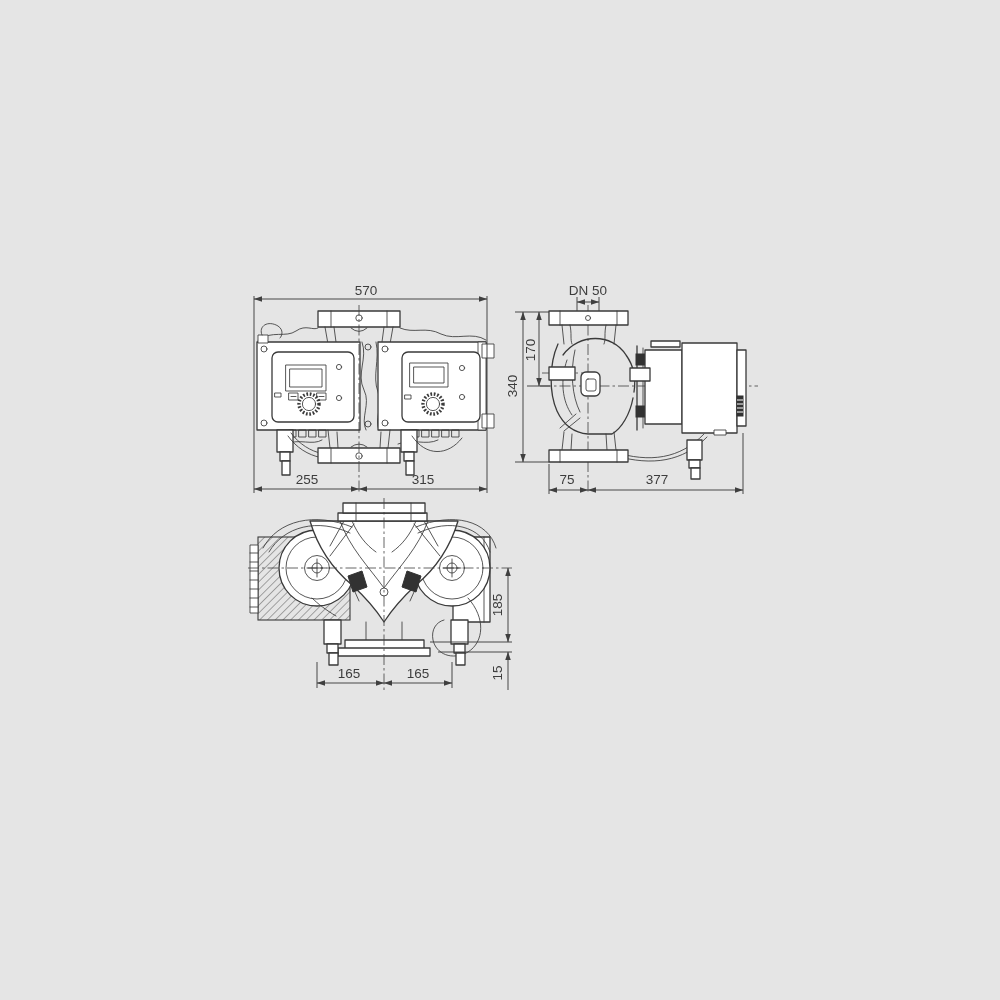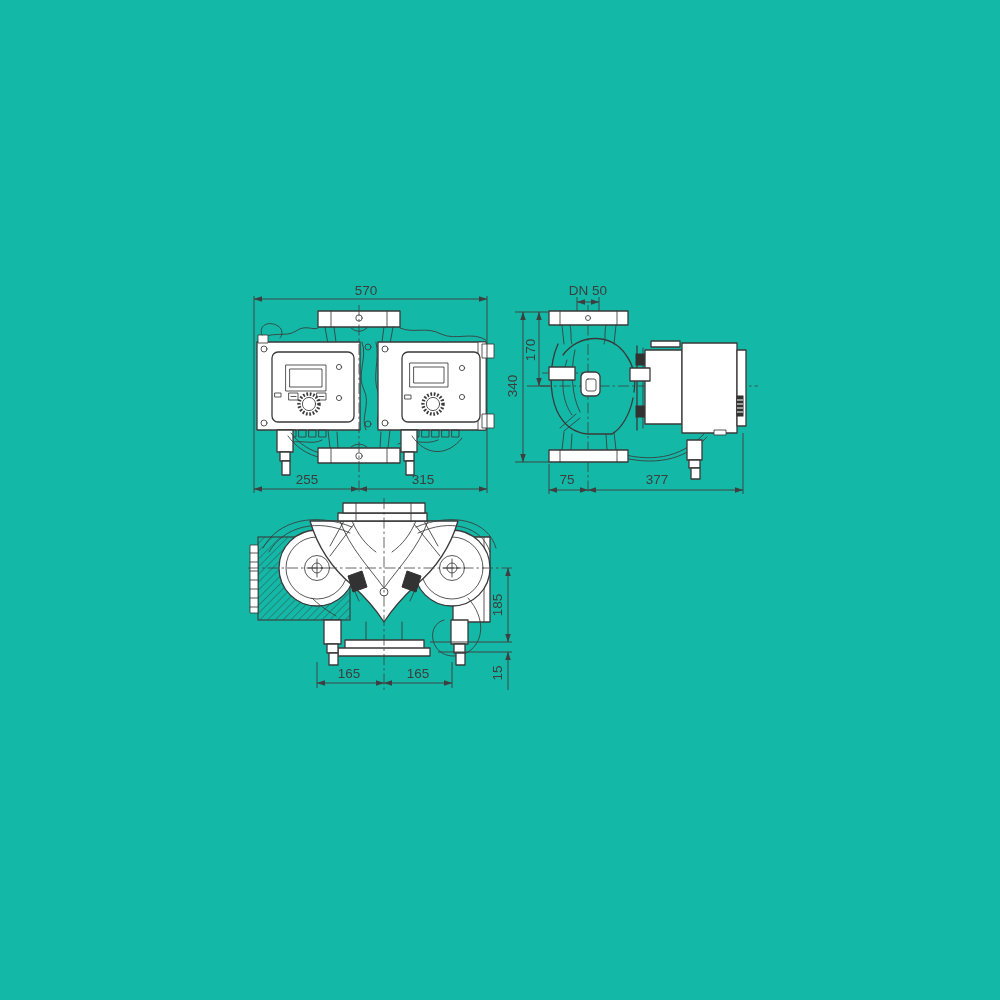--- a/index.html
+++ b/index.html
@@ -1,16 +1,16 @@
 <!DOCTYPE html>
 <html><head>
 <meta charset="utf-8">
 <style>
   html,body{margin:0;padding:0;background:#fff;}
-  .stage{position:relative;width:1000px;height:1000px;background:#14b8a6;overflow:hidden;
+  .stage{position:relative;width:1000px;height:1000px;background:#e5e5e5;overflow:hidden;
          font-family:"Liberation Sans",sans-serif;}
   svg{position:absolute;left:0;top:0;}
   
   .o  {fill:none;stroke:#3a3a3a;stroke-width:1.3;stroke-linejoin:round;stroke-linecap:round;}
   .t  {fill:none;stroke:#3a3a3a;stroke-width:0.85;stroke-linejoin:round;stroke-linecap:round;}
   .w  {fill:#ffffff;stroke:#3a3a3a;stroke-width:1.3;stroke-linejoin:round;}
   .wt {fill:#ffffff;stroke:#3a3a3a;stroke-width:0.85;stroke-linejoin:round;}
   .d  {fill:none;stroke:#3f3f3f;stroke-width:0.95;}
   .cl {fill:none;stroke:#3f3f3f;stroke-width:0.8;stroke-dasharray:11 3 2.5 3;}
   .dk {fill:#323232;stroke:#323232;stroke-width:1;}

